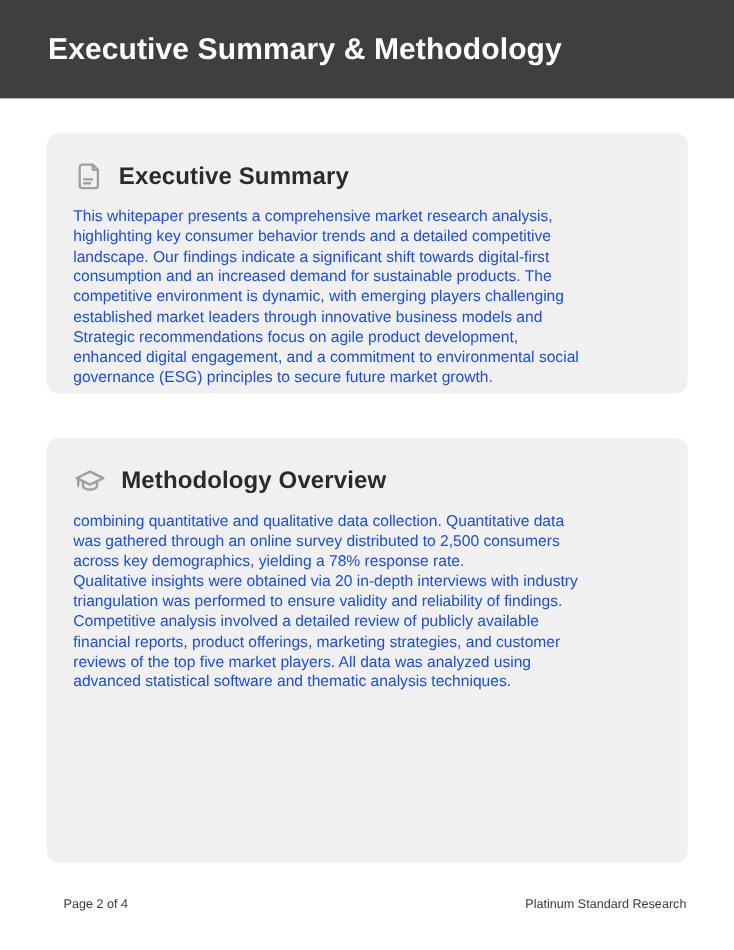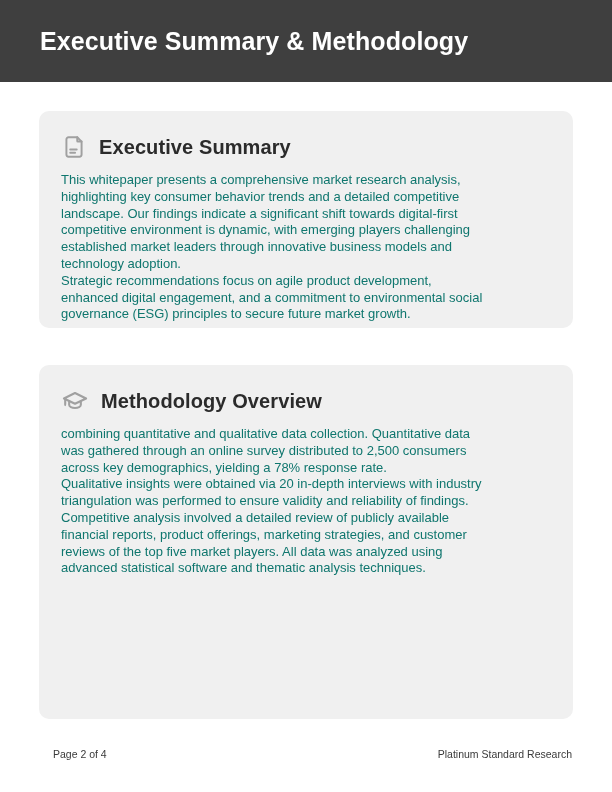--- a/index.html
+++ b/index.html
@@ -60,21 +60,21 @@
     color: #2b2b2b;
     letter-spacing: 0.1px;
   }
   .icon { display: flex; align-items: center; justify-content: center; flex: 0 0 auto; }
 
   .card-body { width: 492px; }
   .para { margin: 0; }
   .line {
     font-size: 13px;
     line-height: 16.8px;
-    color: #0f766e;
+    color: #1d4ed8;
     white-space: nowrap;
   }
 
   
   .page-footer {
     position: absolute;
     top: 748px;
     left: 53px;
     right: 40px;
     display: flex;
@@ -103,23 +103,23 @@
           <path d="M8.5 17.3h4.5"></path>
         </svg>
       </span>
       <h2>Executive Summary</h2>
     </div>
     <div class="card-body">
       <div class="para">
           <div class="line">This whitepaper presents a comprehensive market research analysis,</div>
           <div class="line">highlighting key consumer behavior trends and a detailed competitive</div>
           <div class="line">landscape. Our findings indicate a significant shift towards digital-first</div>
+          <div class="line">consumption and an increased demand for sustainable products. The</div>
           <div class="line">competitive environment is dynamic, with emerging players challenging</div>
           <div class="line">established market leaders through innovative business models and</div>
-          <div class="line">technology adoption.</div>
         </div>
       <div class="para">
           <div class="line">Strategic recommendations focus on agile product development,</div>
           <div class="line">enhanced digital engagement, and a commitment to environmental social</div>
           <div class="line">governance (ESG) principles to secure future market growth.</div>
         </div>
     </div>
   </section>
 
   <section class="card card-method">

